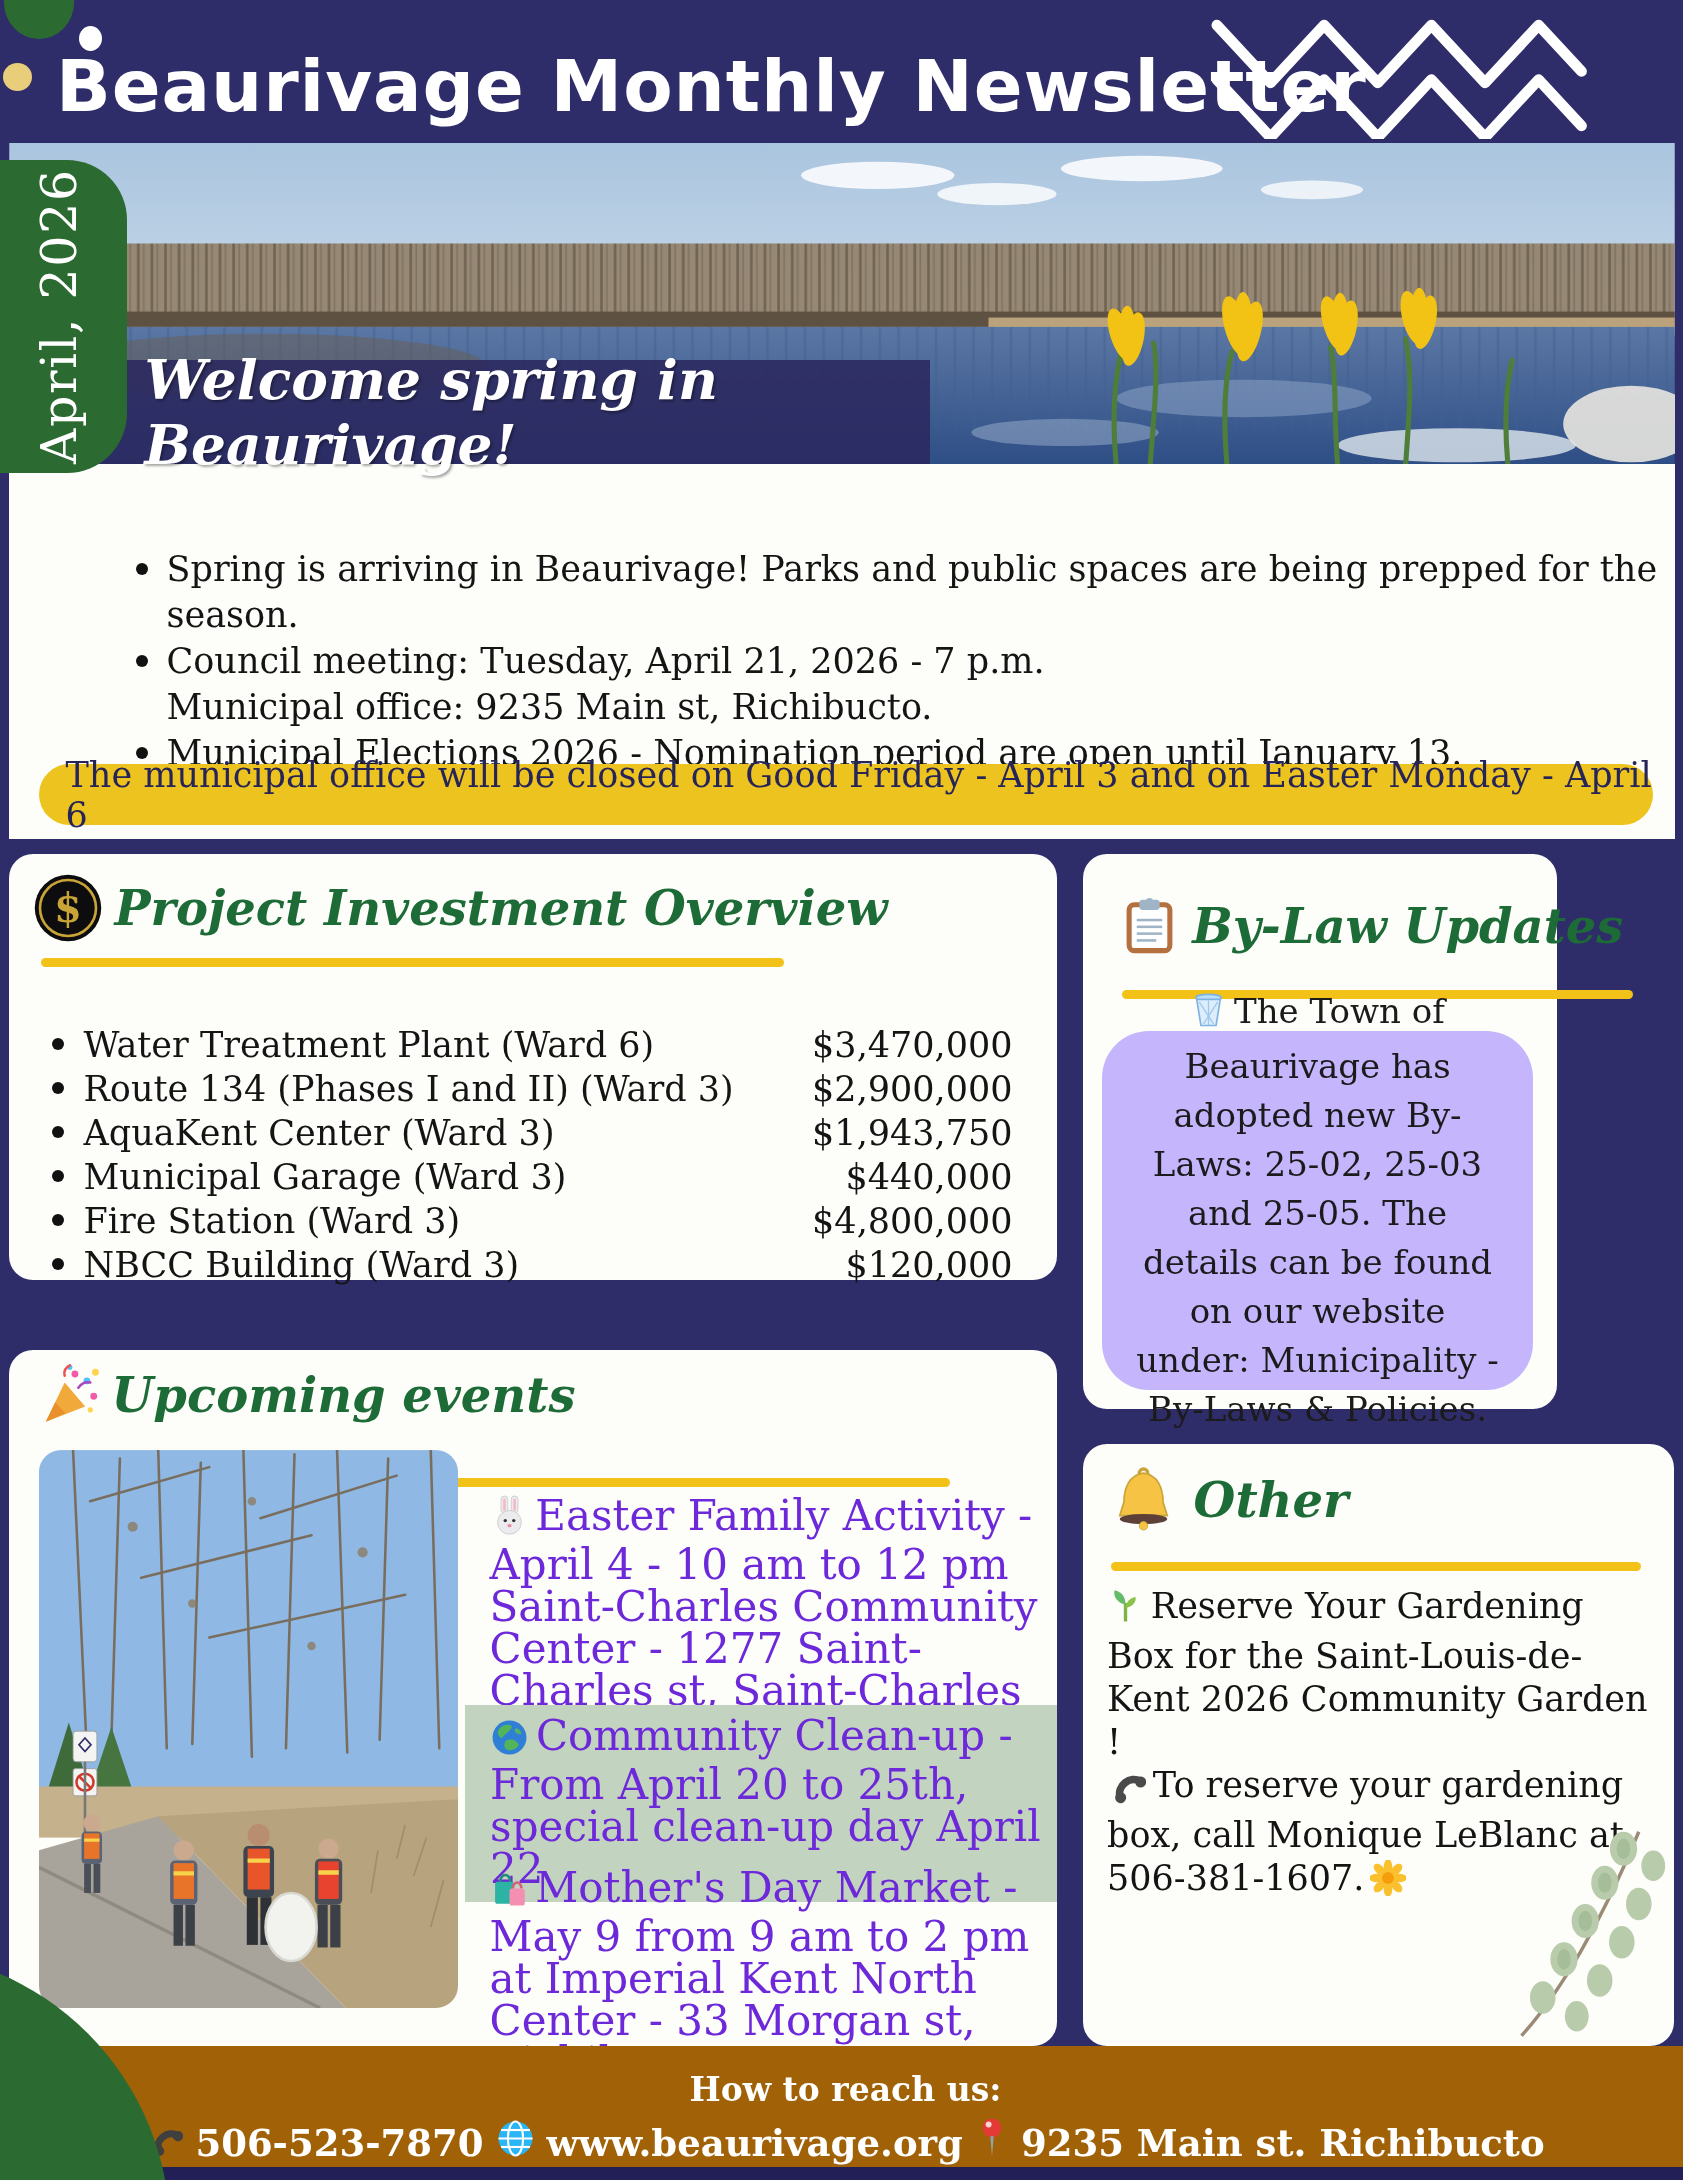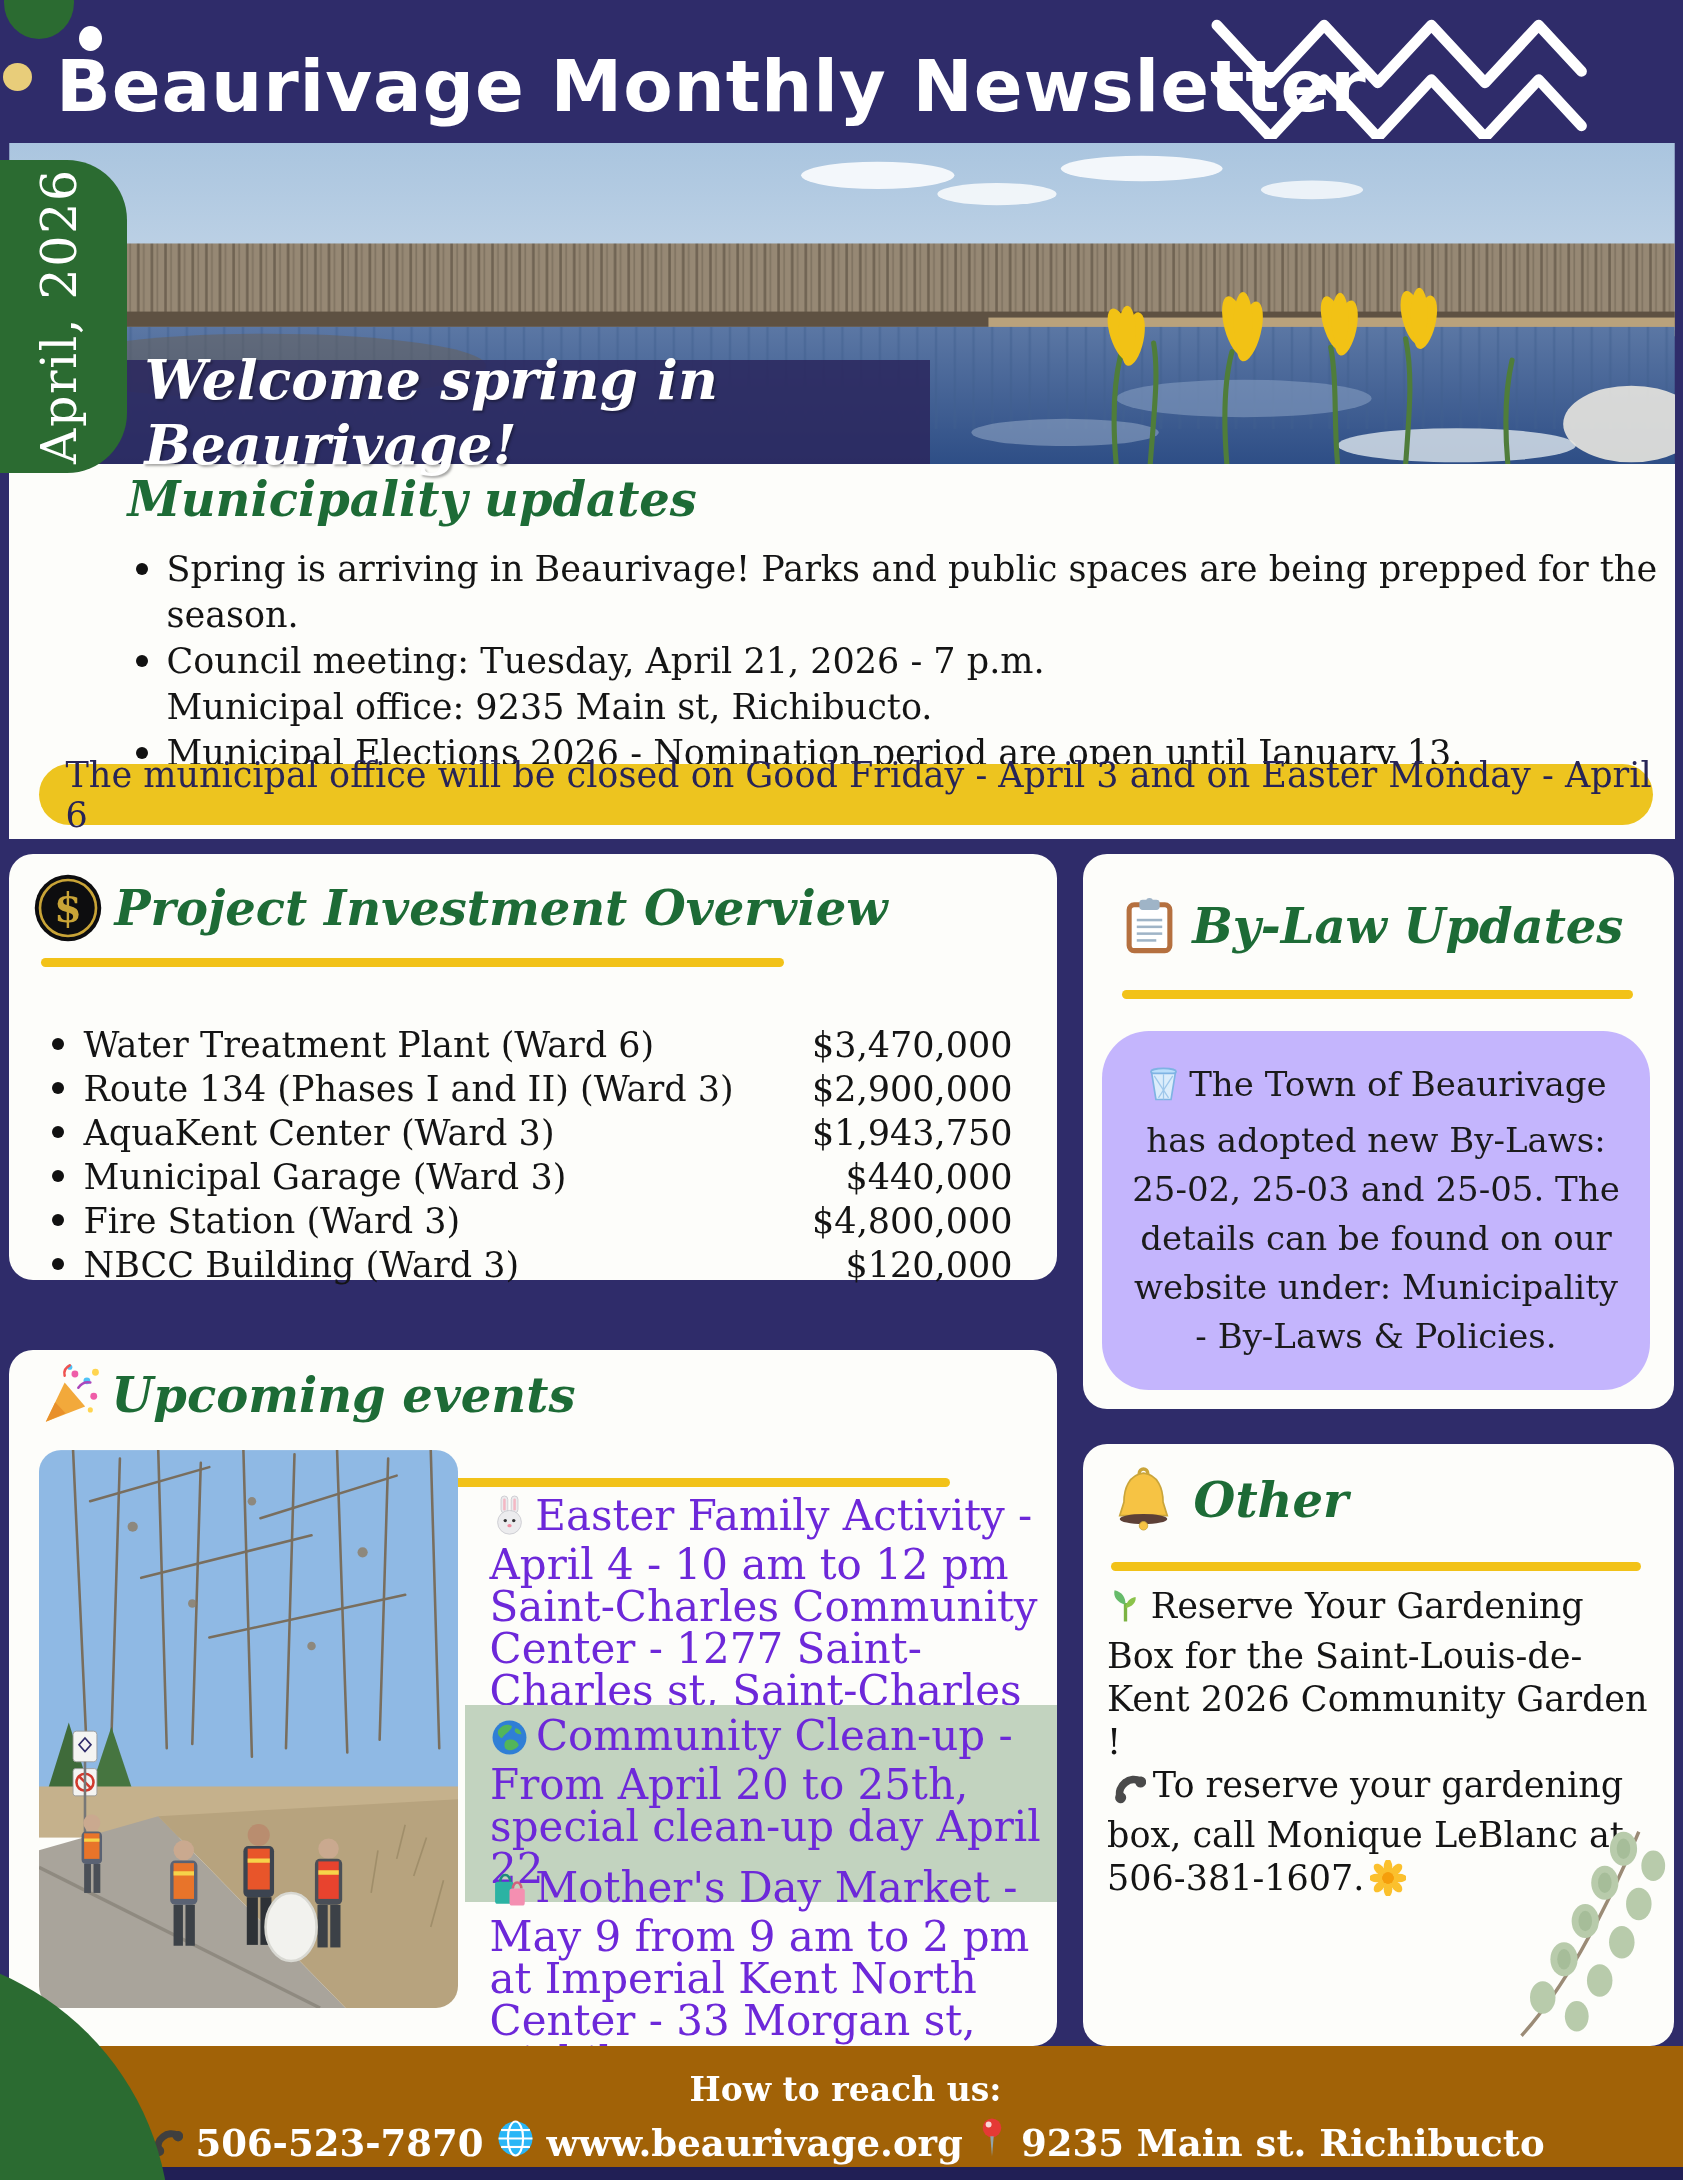--- a/index.html
+++ b/index.html
@@ -54,21 +54,21 @@
 
   .invest-card{left:8.5px;top:854px;width:1048px;height:426px;}
   .invest-title-row{position:absolute;left:24px;top:19px;display:flex;align-items:center;gap:12px;}
   .invest-list{position:absolute;left:43px;top:169px;right:44px;font-size:35px;color:#141414;}
   .invest-row{display:flex;justify-content:space-between;line-height:44px;}
   .invest-label{position:relative;padding-left:32px;}
   .invest-label::before{content:"";position:absolute;left:0;top:15.3px;width:12px;height:12px;
         border-radius:50%;background:#111;}
   .invest-value{text-align:right;}
 
-  .bylaw-card{left:1083px;top:854px;width:591px;height:555px;}
+  .bylaw-card{left:1083px;top:854px;width:474px;height:555px;}
   .bylaw-title-row{position:absolute;left:39px;top:44px;display:flex;align-items:center;gap:15.3px;}
   .bylaw-box{position:absolute;left:19px;right:24px;top:177px;bottom:19px;background:#c4b5fd;
         border-radius:47px;display:flex;align-items:center;justify-content:center;}
   .bylaw-body{margin:0;padding:8.5px 29px;font-size:34px;line-height:49px;color:#1b1b1b;text-align:center;}
 
   .events-card{left:8.5px;top:1350px;width:1048px;height:696px;}
   .events-title-row{position:absolute;left:30px;top:12px;display:flex;align-items:center;gap:8px;}
   .events-photo{position:absolute;left:30px;top:100px;width:419px;height:558px;border-radius:22px;
         overflow:hidden;}
   .event-block{position:absolute;left:481px;width:564px;font-size:42px;line-height:42px;color:#6d28d9;}
@@ -184,21 +184,20 @@
 
   <div class="welcome-band">
     <span class="welcome-text">Welcome spring in Beaurivage!</span>
   </div>
 
   <div class="date-banner">
     <span>April, 2026</span>
   </div>
 
   <div class="muni-section">
-    <div class="muni-title">Municipality updates</div>
     <ul class="muni-list">
       <li>
         <div>Spring is arriving in Beaurivage! Parks and public spaces are being prepped for the season.</div>
       </li>
       <li>
         <div>Council meeting: Tuesday, April 21, 2026 - 7 p.m.</div>
         <div>Municipal office:  9235 Main st, Richibucto.</div>
       </li>
       <li>
         <div>Municipal Elections 2026 - Nomination period are open until January 13.</div>

